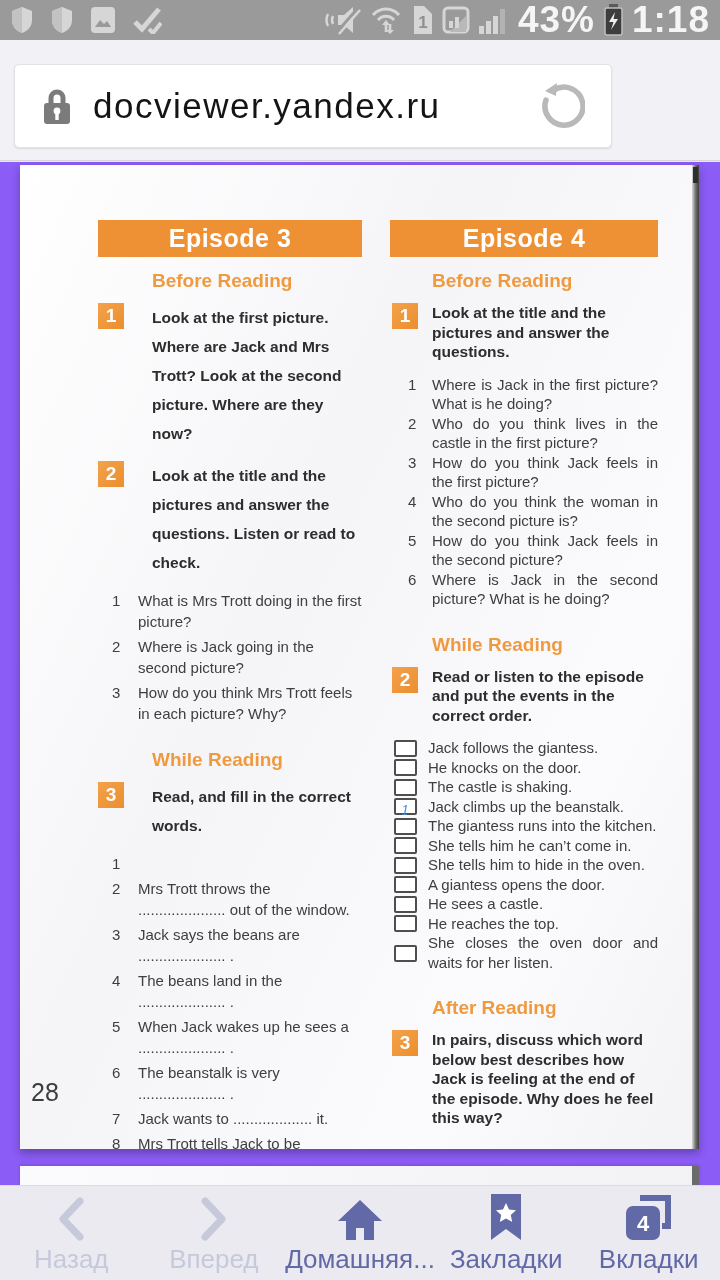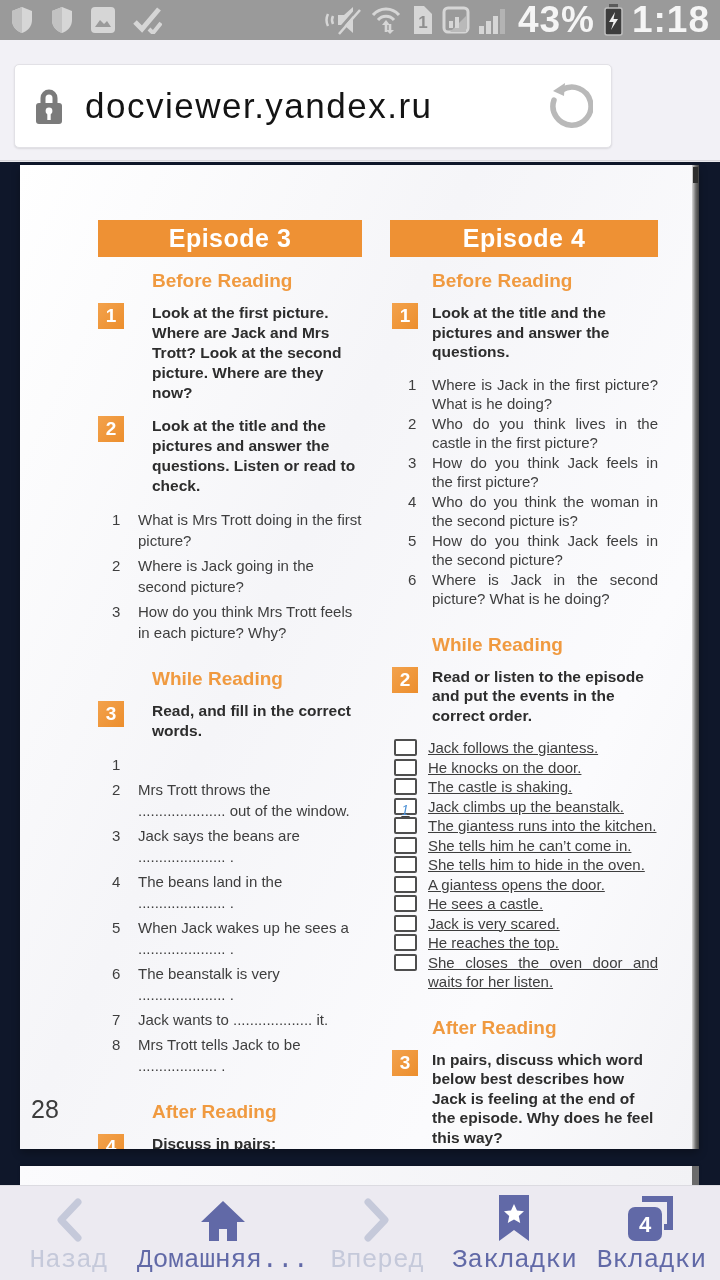--- a/index.html
+++ b/index.html
@@ -13,29 +13,29 @@
   .sb-spacer { flex:1; }
   .sb-right { display:flex; align-items:center; gap:9px; }
   .sb-text { color:#f5f5f5; font-size:37px; font-weight:bold; letter-spacing:1px; }
   .sb-icon { display:inline-flex; align-items:center; }
 
   
   .toolbar { position:absolute; top:40px; left:0; width:720px; height:121px;
     background:#f2f1f6; border-bottom:1px solid #d6d5da; z-index:30; }
   .url-box { position:absolute; left:14px; top:24px; width:598px; height:84px;
     background:#fff; border:1px solid #e2e1e6; border-radius:5px;
-    box-shadow:0 1px 2px rgba(0,0,0,0.10); display:flex; align-items:center; padding:0 18px; }
+    box-shadow:0 1px 2px rgba(0,0,0,0.10); display:flex; align-items:center; padding:0 26px; }
   .url-text { flex:1; font-size:35px; color:#141414; letter-spacing:1.5px; margin-left:20px;
     white-space:nowrap; overflow:hidden; }
   .more-btn { position:absolute; right:14px; top:0; height:100%; display:flex;
     align-items:center; font-size:34px; color:#5a4fd2; letter-spacing:1px; }
 
   
   .content { position:absolute; top:162px; left:0; width:720px; height:1023px;
-    background:#0f172a; overflow:hidden; }
+    background:#8b5cf6; overflow:hidden; }
   .doc-page { position:absolute; left:20px; top:3px; width:679px; height:984px;
     background:linear-gradient(115deg,#ffffff 0%, #f5f5f8 40%, #fbfbfd 75%, #f3f3f6 100%);
     box-shadow:0 4px 8px rgba(0,0,0,0.28); overflow:hidden; }
   .page-edge { position:absolute; right:0; top:0; bottom:0; width:7px;
     background:linear-gradient(to right,#d8d8d8,#6b6b6b 55%,#3f3f3f); }
   .scroll-nub { position:absolute; right:1px; top:2px; width:5px; height:16px; background:#2e2e2e; }
   .doc-page2 { position:absolute; left:20px; top:1004px; width:679px; height:19px;
     background:linear-gradient(100deg,#fbfbfd,#f2f2f5); box-shadow:0 -1px 3px rgba(0,0,0,0.15); }
   .page2-edge { position:absolute; right:0; top:0; bottom:0; width:7px; background:#6b6b6b; }
 
@@ -46,47 +46,47 @@
   .banner { height:37px; background:#ee9134; color:#fff; font-weight:bold; font-size:25px;
     display:flex; align-items:center; justify-content:center; margin-bottom:13px; letter-spacing:0.5px; }
   .shead { font-size:19px; font-weight:bold; color:#f09a40; margin:0 0 11px 54px; }
   .col-r .shead { margin-left:42px; }
   .mt-lg { margin-top:25px; }
 
   .task { display:flex; margin-bottom:13px; }
   .tnum { flex:0 0 26px; height:26px; background:linear-gradient(135deg,#f3a24c,#ec8e2d);
     color:#fff; font-weight:bold; font-size:19px; text-align:center; line-height:26px; margin-right:28px; }
   .col-r .tnum { margin-left:2px; margin-right:14px; }
-  .ttext { flex:1; font-weight:bold; color:#2d2d2d; font-size:15.5px; line-height:20px; }
+  .ttext { flex:1; font-weight:bold; color:#2d2d2d; font-size:15.5px; line-height:29px; }
   .col-r .ttext { line-height:19.5px; }
 
   .qrow { display:flex; font-size:15px; color:#3e3e3e; line-height:21px; margin-bottom:4px; }
   .qn { flex:0 0 40px; padding-left:14px; }
   .qt { flex:1; }
   .col-r .qrow { line-height:19.5px; margin-bottom:0; }
   .col-r .qn { flex:0 0 42px; padding-left:18px; }
   .col-r .qt { text-align:justify; }
 
-  .ev { display:flex; align-items:flex-start; font-size:15px; line-height:19.5px;
-    color:#3e3e3e; padding-left:4px;text-decoration:underline; }
+  .ev { display:flex; align-items:center; font-size:15px; line-height:19.5px;
+    color:#3e3e3e; padding-left:4px; }
   .cb { flex:0 0 23px; height:17px; border:2px solid #4e4e4e; border-radius:2px;
     background:#fff; margin:1px 11px 0 0; text-align:center; }
   .cb i { font-style:italic; color:#4a8fd4; font-size:13px; line-height:14px;
     font-family:"DejaVu Serif", serif; }
   .evt { flex:1; text-align:justify; }
 
-  .pagenum { position:absolute; left:11px; bottom:25px; font-size:25px; color:#3c3c3c; }
+  .pagenum { position:absolute; left:11px; bottom:42px; font-size:25px; color:#3c3c3c; }
 
   
   .navbar { position:absolute; bottom:0; left:0; width:720px; height:95px;
     background:#eceaf1; border-top:1px solid #dcdbe1; display:flex; z-index:30; }
   .nav-item { flex:1; display:flex; flex-direction:column; align-items:center;
     justify-content:flex-end; padding-bottom:5px; }
   .nav-icon { height:50px; display:flex; align-items:flex-end; justify-content:center; }
-  .nav-label { font-size:26px; color:#6169a7; margin-top:2px;font-family:Liberation Mono, monospace; }
+  .nav-label { font-size:26px; color:#6169a7; margin-top:2px; }
   .nav-item.disabled .nav-label { color:#c5c9da; }
 </style>
 </head>
 <body>
 
 <div class="status-bar">
   <div class="sb-left">
     <span class="sb-icon">
       <svg width="24" height="28" viewBox="0 0 24 28">
           <path d="M12 1 L22 5 V14 C22 21 17 25.5 12 27 C7 25.5 2 21 2 14 V5 Z" fill="#d6d6d6"></path>
@@ -340,24 +340,20 @@
         <div class="ev">
             <span class="cb"><i></i></span>
             <span class="evt">A giantess opens the door.</span>
           </div>
         <div class="ev">
             <span class="cb"><i></i></span>
             <span class="evt">He sees a castle.</span>
           </div>
         <div class="ev">
             <span class="cb"><i></i></span>
-            <span class="evt">Jack is very scared.</span>
-          </div>
-        <div class="ev">
-            <span class="cb"><i></i></span>
             <span class="evt">He reaches the top.</span>
           </div>
         <div class="ev">
             <span class="cb"><i></i></span>
             <span class="evt">She closes the oven door and waits for her listen.</span>
           </div>
       </div>
 
       <div class="shead mt-lg">After Reading</div>
       <div class="task">
@@ -379,35 +375,35 @@
 
 <div class="navbar">
   <div class="nav-item disabled">
     <span class="nav-icon">
       <svg width="34" height="46" viewBox="0 0 34 46">
           <path d="M26 5 L9 23 26 41" stroke="#c5c9da" stroke-width="7" fill="none" stroke-linecap="round" stroke-linejoin="round"></path>
         </svg>
       </span>
     <span class="nav-label">Назад</span>
   </div>
+  <div class="nav-item disabled">
+    <span class="nav-icon">
+      <svg width="34" height="46" viewBox="0 0 34 46">
+          <path d="M8 5 L25 23 8 41" stroke="#c5c9da" stroke-width="7" fill="none" stroke-linecap="round" stroke-linejoin="round"></path>
+        </svg>
+      </span>
+    <span class="nav-label">Вперед</span>
+  </div>
   <div class="nav-item">
     <span class="nav-icon">
       <svg width="48" height="44" viewBox="0 0 48 44">
           <path d="M24 2 L46 23 H38 V42 H28 V30 H20 V42 H10 V23 H2 Z" fill="#6169a7"></path>
         </svg>
       </span>
     <span class="nav-label">Домашняя...</span>
-  </div>
-  <div class="nav-item disabled">
-    <span class="nav-icon">
-      <svg width="34" height="46" viewBox="0 0 34 46">
-          <path d="M8 5 L25 23 8 41" stroke="#c5c9da" stroke-width="7" fill="none" stroke-linecap="round" stroke-linejoin="round"></path>
-        </svg>
-      </span>
-    <span class="nav-label">Вперед</span>
   </div>
   <div class="nav-item">
     <span class="nav-icon">
       <svg width="38" height="48" viewBox="0 0 38 48">
           <path d="M4 0 h30 v46 l-15 -11 -15 11 z" fill="#6169a7"></path>
           <path d="M19 9 l3 6.4 7 0.8 -5.2 4.8 1.4 6.9 -6.2 -3.5 -6.2 3.5 1.4 -6.9 -5.2 -4.8 7 -0.8 z" fill="#ffffff"></path>
         </svg>
       </span>
     <span class="nav-label">Закладки</span>
   </div>

